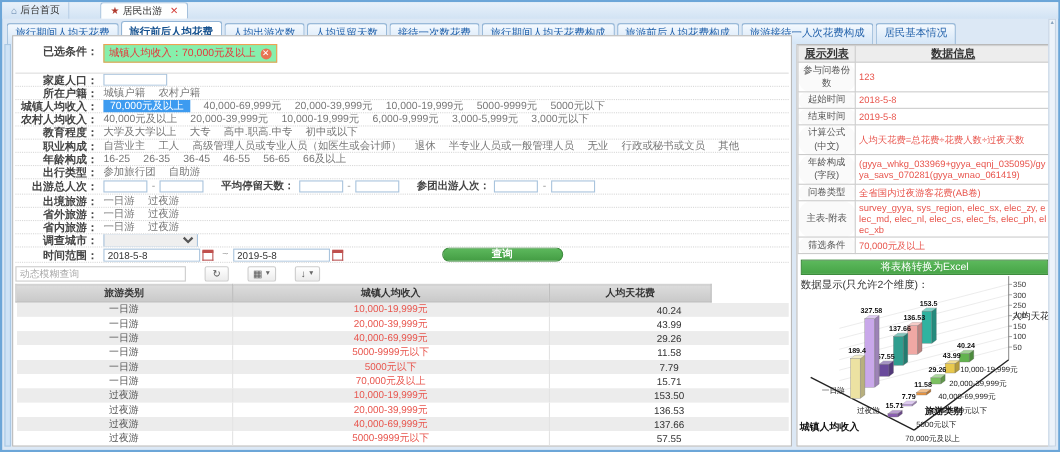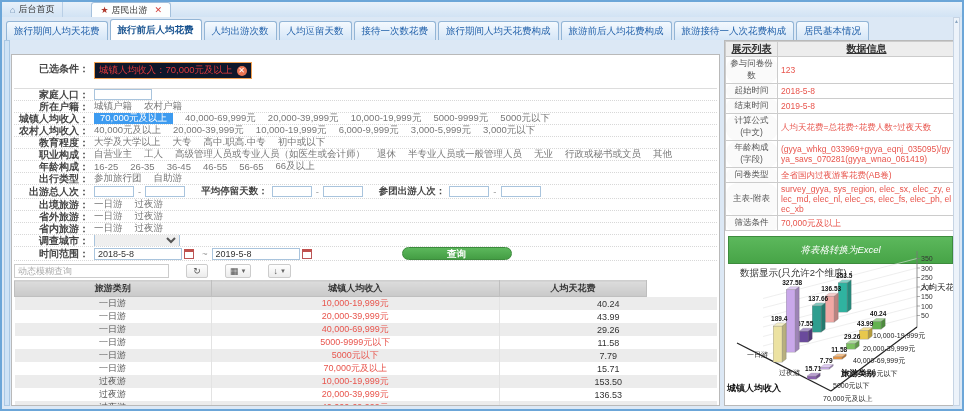--- a/index.html
+++ b/index.html
@@ -18,39 +18,39 @@
   .ticon { color:#5a7da5; font-size:9px; }
   .ticon.star { color:#b03a2e; }
   .closex { color:#d43f3a; font-weight:bold; margin-left:4px; font-size:9px; cursor:pointer; }
 
   
   .subtabs { position:absolute; left:2px; top:15px; right:10px; height:23px;
     display:flex; align-items:flex-end; gap:2px; padding-left:2px; }
   .subtab { height:19px; line-height:17px; padding:0 7px; font-size:9.5px; color:#1f5fa9;
     background:linear-gradient(#f4f9fe,#d5e6f7); border:1px solid #93b5d6;
     border-bottom:none; border-radius:3px 3px 0 0; cursor:pointer; white-space:nowrap; }
-  .subtab.active { background:#fff; color:#14508e; font-weight:bold; height:21px; line-height:19px; }
+  .subtab.active { background:#fff; color:#14508e; font-weight:bold; height:21px; line-height:19px;text-decoration:underline; }
 
   
   .leftrail { position:absolute; left:2px; top:38px; width:6px; bottom:3px;
     background:#cfe3f6; border:1px solid #aac8e4; cursor:pointer; }
-  .mainpanel { position:absolute; left:9px; top:52px; width:709px; bottom:3px;
+  .mainpanel { position:absolute; left:9px; top:30px; width:709px; bottom:3px;
     background:#fff; border:1px solid #b9b9b9; padding:4px 2px 0 2px; overflow:hidden; }
   .rightpanel { position:absolute; left:722px; top:38px; width:233px; bottom:3px;
     background:#fff; border:1px solid #b9b9b9; display:flex; flex-direction:column; overflow:hidden; }
   .vscroll { position:absolute; right:2px; top:15px; bottom:3px; width:7px;
     background:#edf3fa; border:1px solid #c6d4e4; cursor:pointer; }
   .varrow { font-size:5px; color:#8aa5c0; text-align:center; line-height:7px; }
 
   
   .selrow { display:flex; align-items:flex-start; height:28px; padding-top:3px; }
   .flabel { flex:0 0 80px; text-align:right; font-size:10px; font-weight:bold; color:#444;
     padding-right:5px; white-space:nowrap; }
   .tag { display:inline-flex; align-items:center; gap:4px; border:1px solid #f0a052;
-    color:#e4393c; font-size:9.5px; padding:1px 4px; background:#0f172a; }
+    color:#e4393c; font-size:9.5px; padding:1px 4px; background:#86efac; }
   .tagx { width:10px; height:10px; border-radius:50%; background:#e87352; color:#fff;
     font-size:8px; line-height:10px; text-align:center; cursor:pointer; }
   .sep { border-top:1px solid #ddd; margin:1px 0 0 0; }
 
   
   .frow { display:flex; align-items:center; height:12px; border-bottom:1px dotted #d8d8d8;
     font-size:9.5px; color:#777; white-space:nowrap; overflow:hidden; }
   .frow.tall { height:14px; }
   .chip { margin-right:12px; cursor:pointer; }
   .chip.sel { background:#3d9bf0; color:#fff; padding:0 6px; }
@@ -84,23 +84,23 @@
   table.grid td:last-child { border-right:none; color:#333; }
   table.grid td.price { color:#e8554d; }
   table.grid tr.odd { background:#ececec; }
 
   
   table.info { width:100%; border-collapse:collapse; table-layout:fixed; }
   table.info th { background:#ededed; border:1px solid #ccc; font-size:10px; color:#333; height:14px;text-decoration:underline; }
   table.info td { border:1px solid #ccc; font-size:8.5px; padding:1px 3px; }
   table.info td.k { width:52px; text-align:center; color:#555; background:#fafafa;border-radius:12px; }
   table.info td.v { color:#e8554d; word-break:break-all; line-height:10px; }
-  .excel { margin:5px 3px 0 3px; height:28px; background:linear-gradient(#5cb85c,#47a447);
-    border:1px solid #3d8b3d; color:#fff; font-size:9.5px; line-height:12px; cursor:pointer;font-style:italic; }
-  .dims { font-size:9.5px; color:#333; padding:3px 3px 0 3px;margin-left:12px; }
+  .excel { margin:5px 3px 0 3px; height:14px; background:linear-gradient(#5cb85c,#47a447);
+    border:1px solid #3d8b3d; color:#fff; font-size:9.5px; line-height:12px; cursor:pointer; }
+  .dims { font-size:9.5px; color:#333; padding:3px 3px 0 3px; }
   .chartbox { flex:1; position:relative; }
   .chartbox svg { position:absolute; right:0; bottom:2px; }
 </style>
 </head>
 <body>
 
 <div class="win">
 
   <div class="topstrip">
     <div class="toptab">

